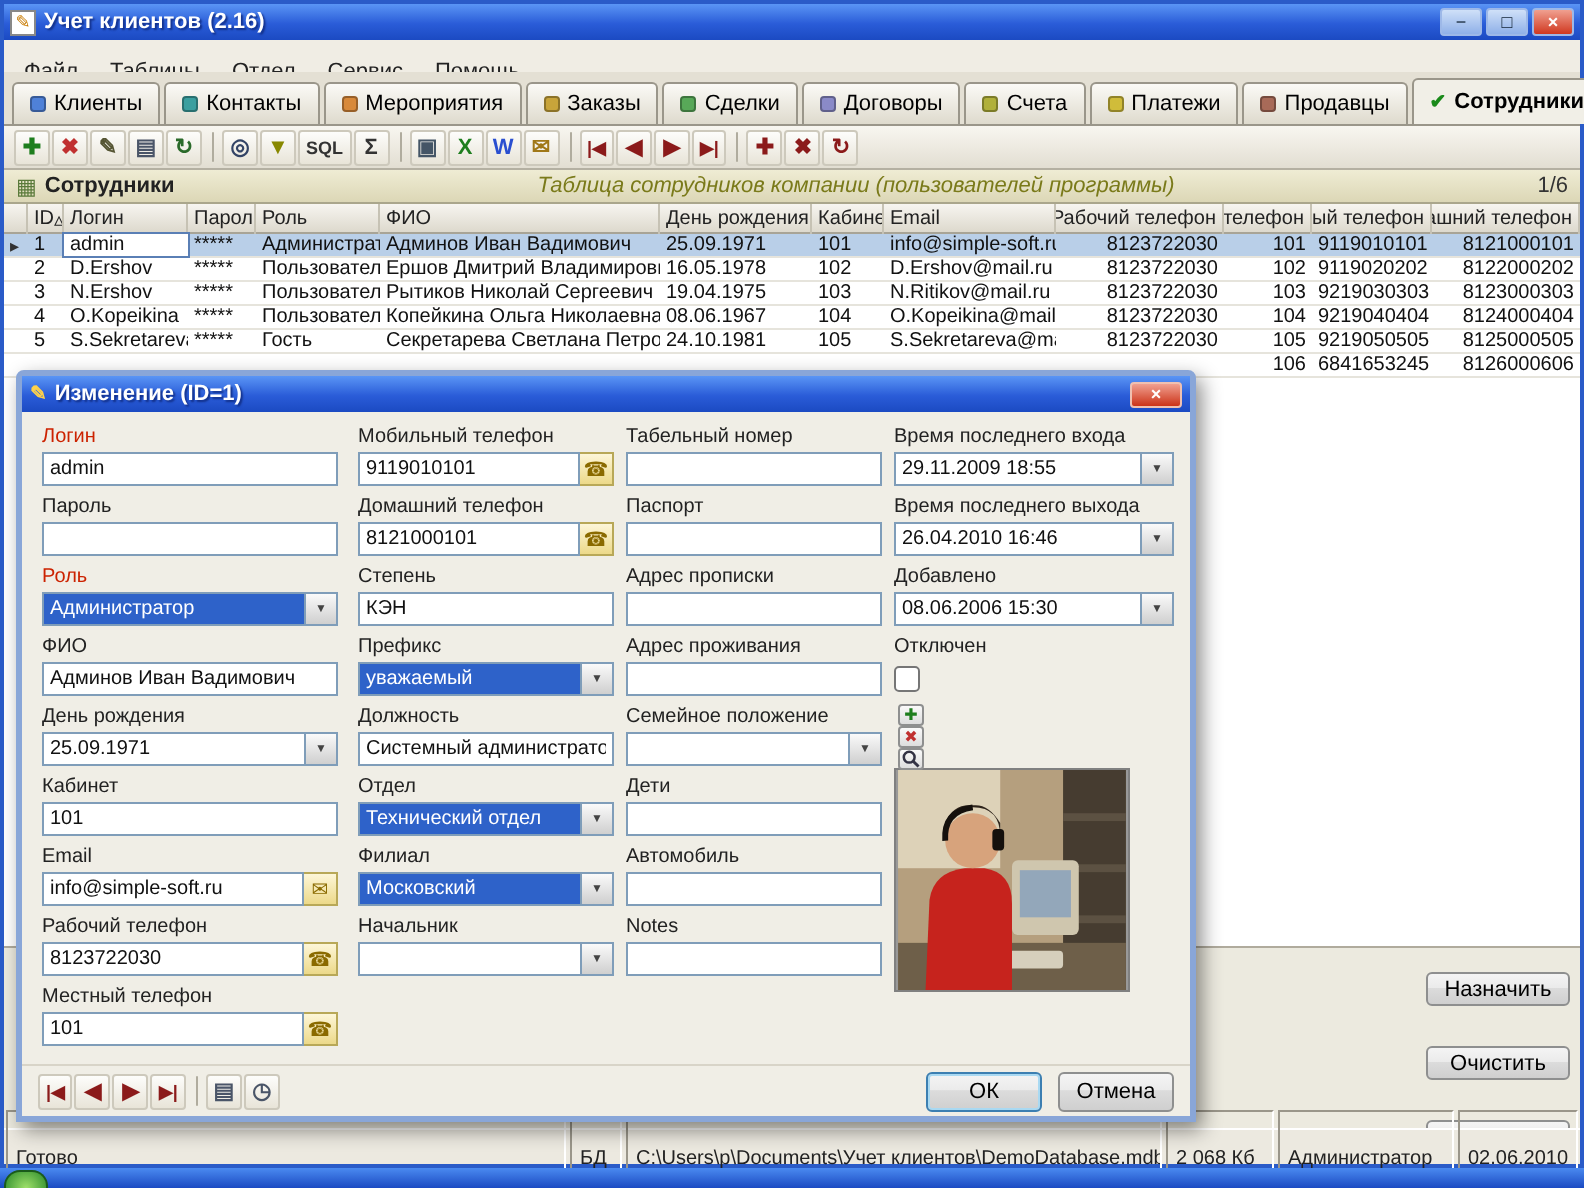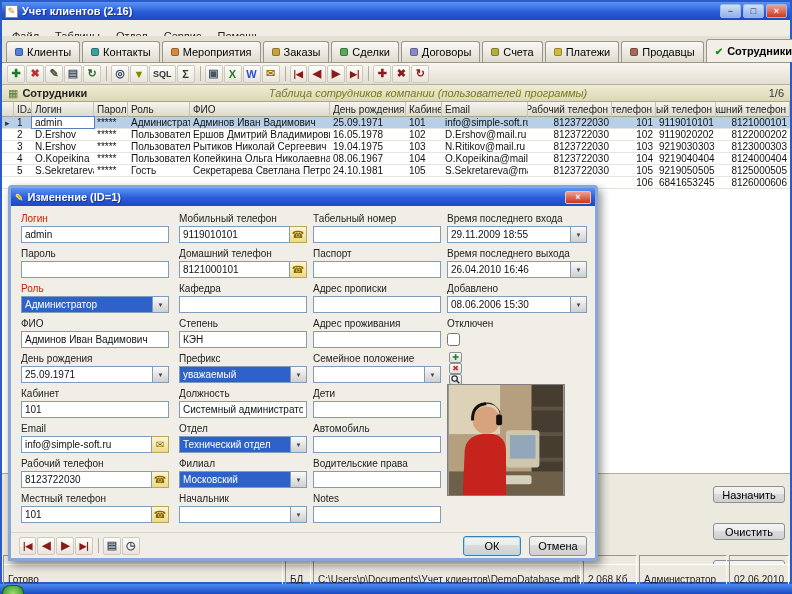--- a/index.html
+++ b/index.html
@@ -604,113 +604,101 @@
         </div>
       </div>
       <div class="field">
         <div class="flabel">Домашний телефон</div>
         <div class="fctrl">
           <input type="text" value="8121000101" style="">
           <span class="ibtn">☎</span>
         </div>
       </div>
       <div class="field">
-        <div class="flabel">Кафедра</div>
+        <div class="flabel">Степень</div>
+        <div class="fctrl">
+            <input type="text" value="КЭН" style="">
+          </div>
+      </div>
+      <div class="field">
+        <div class="flabel">Префикс</div>
+        <div class="fctrl">
+          <input type="text" class="hl" value="уважаемый" style="">
+          <span class="cbtn">▼</span>
+        </div>
+      </div>
+      <div class="field">
+        <div class="flabel">Должность</div>
+        <div class="fctrl">
+            <input type="text" value="Системный администратор" style="">
+          </div>
+      </div>
+      <div class="field">
+        <div class="flabel">Отдел</div>
+        <div class="fctrl">
+          <input type="text" class="hl" value="Технический отдел" style="">
+          <span class="cbtn">▼</span>
+        </div>
+      </div>
+      <div class="field">
+        <div class="flabel">Филиал</div>
+        <div class="fctrl">
+          <input type="text" class="hl" value="Московский" style="">
+          <span class="cbtn">▼</span>
+        </div>
+      </div>
+      <div class="field">
+        <div class="flabel">Начальник</div>
+        <div class="fctrl">
+          <input type="text" value="" style="">
+          <span class="cbtn">▼</span>
+        </div>
+      </div>
+    </div>
+
+    <div class="dcol dcol3">
+      <div class="field">
+        <div class="flabel">Табельный номер</div>
         <div class="fctrl">
             <input type="text" value="" style="">
           </div>
       </div>
       <div class="field">
-        <div class="flabel">Степень</div>
-        <div class="fctrl">
-            <input type="text" value="КЭН" style="">
-          </div>
-      </div>
-      <div class="field">
-        <div class="flabel">Префикс</div>
-        <div class="fctrl">
-          <input type="text" class="hl" value="уважаемый" style="">
-          <span class="cbtn">▼</span>
-        </div>
-      </div>
-      <div class="field">
-        <div class="flabel">Должность</div>
-        <div class="fctrl">
-            <input type="text" value="Системный администратор" style="">
-          </div>
-      </div>
-      <div class="field">
-        <div class="flabel">Отдел</div>
-        <div class="fctrl">
-          <input type="text" class="hl" value="Технический отдел" style="">
-          <span class="cbtn">▼</span>
-        </div>
-      </div>
-      <div class="field">
-        <div class="flabel">Филиал</div>
-        <div class="fctrl">
-          <input type="text" class="hl" value="Московский" style="">
-          <span class="cbtn">▼</span>
-        </div>
-      </div>
-      <div class="field">
-        <div class="flabel">Начальник</div>
+        <div class="flabel">Паспорт</div>
+        <div class="fctrl">
+            <input type="text" value="" style="">
+          </div>
+      </div>
+      <div class="field">
+        <div class="flabel">Адрес прописки</div>
+        <div class="fctrl">
+            <input type="text" value="" style="">
+          </div>
+      </div>
+      <div class="field">
+        <div class="flabel">Адрес проживания</div>
+        <div class="fctrl">
+            <input type="text" value="" style="">
+          </div>
+      </div>
+      <div class="field">
+        <div class="flabel">Семейное положение</div>
         <div class="fctrl">
           <input type="text" value="" style="">
           <span class="cbtn">▼</span>
         </div>
       </div>
-    </div>
-
-    <div class="dcol dcol3">
-      <div class="field">
-        <div class="flabel">Табельный номер</div>
+      <div class="field">
+        <div class="flabel">Дети</div>
         <div class="fctrl">
             <input type="text" value="" style="">
           </div>
       </div>
       <div class="field">
-        <div class="flabel">Паспорт</div>
-        <div class="fctrl">
-            <input type="text" value="" style="">
-          </div>
-      </div>
-      <div class="field">
-        <div class="flabel">Адрес прописки</div>
-        <div class="fctrl">
-            <input type="text" value="" style="">
-          </div>
-      </div>
-      <div class="field">
-        <div class="flabel">Адрес проживания</div>
-        <div class="fctrl">
-            <input type="text" value="" style="">
-          </div>
-      </div>
-      <div class="field">
-        <div class="flabel">Семейное положение</div>
-        <div class="fctrl">
-          <input type="text" value="" style="">
-          <span class="cbtn">▼</span>
-        </div>
-      </div>
-      <div class="field">
-        <div class="flabel">Дети</div>
-        <div class="fctrl">
-            <input type="text" value="" style="">
-          </div>
-      </div>
-      <div class="field">
         <div class="flabel">Автомобиль</div>
-        <div class="fctrl">
-            <input type="text" value="" style="">
-          </div>
-      </div>
-      <div class="field">
-        <div class="flabel">Водительские права</div>
         <div class="fctrl">
             <input type="text" value="" style="">
           </div>
       </div>
       <div class="field">
         <div class="flabel">Notes</div>
         <div class="fctrl">
             <input type="text" value="" style="">
           </div>
       </div>

